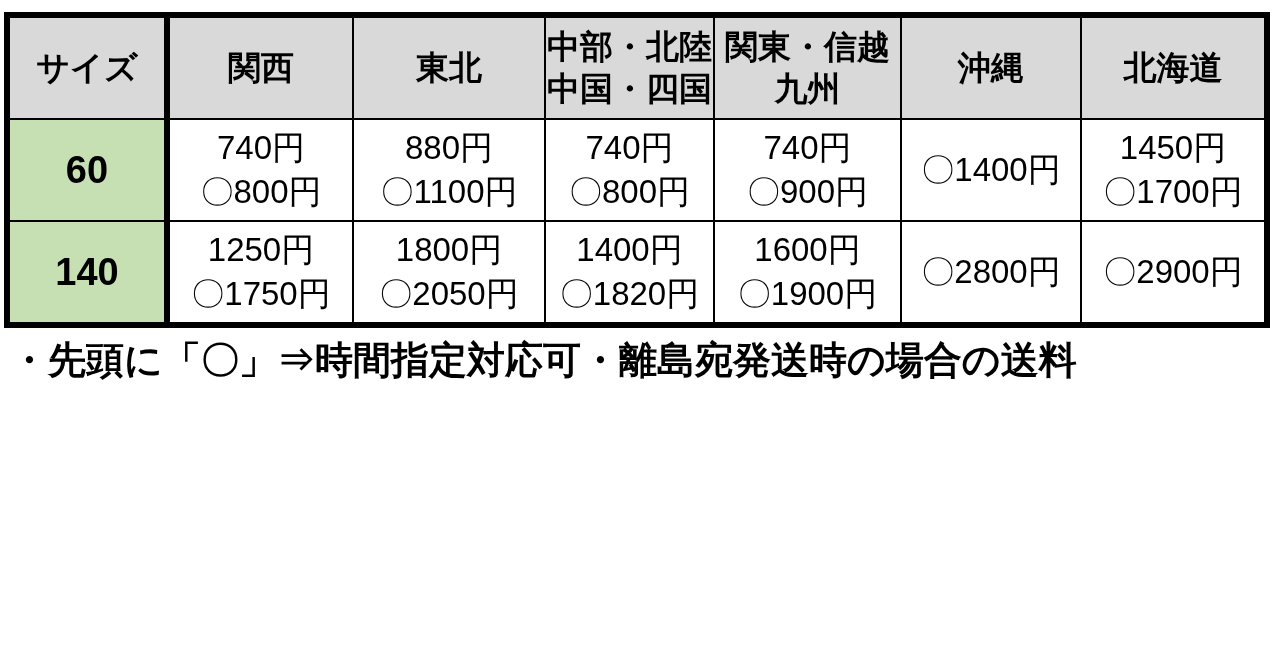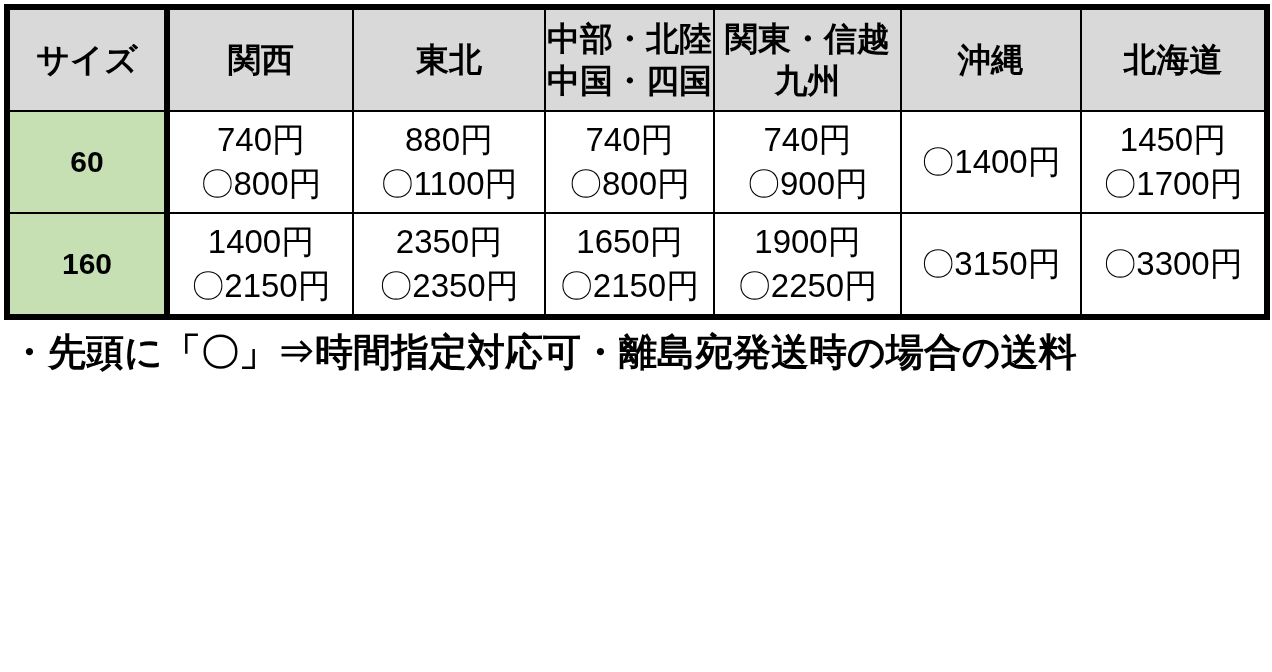--- a/index.html
+++ b/index.html
@@ -8,21 +8,21 @@
     background: #ffffff;
     width: 1272px;
     height: 672px;
     font-family: "Liberation Sans", sans-serif;
     color: #000000;
   }
   .canvas {
     width: 1272px;
     height: 672px;
     box-sizing: border-box;
-    padding: 4px 0 0 4px;
+    padding: 12px 0 0 4px;
     overflow: hidden;
   }
   table.rates {
     border-collapse: collapse;
     table-layout: fixed;
     width: 1260px;
     border: 6px solid #000000;
   }
   table.rates th, table.rates td {
     border: 2px solid #000000;
@@ -38,21 +38,21 @@
     font-size: 33px;
     font-weight: bold;
     line-height: 1.28;
     border-bottom: 6px solid #000000;
   }
   thead th.size-col, tbody th.size-cell {
     border-right: 6px solid #000000;
   }
   tbody th.size-cell {
     background: #c6e0b4;
-    font-size: 30px;
+    font-size: 38px;
     font-weight: bold;
     height: 100px;
   }
   tbody td.rate-cell {
     background: #ffffff;
     font-size: 33px;
     font-weight: 400;
     line-height: 1.34;
     height: 100px;
   }
@@ -100,30 +100,30 @@
 〇1100円</td>
         <td class="rate-cell">740円
 〇800円</td>
         <td class="rate-cell">740円
 〇900円</td>
         <td class="rate-cell">〇1400円</td>
         <td class="rate-cell">1450円
 〇1700円</td>
       </tr>
       <tr>
-        <th class="size-cell">160</th>
+        <th class="size-cell">140</th>
+        <td class="rate-cell">1250円
+〇1750円</td>
+        <td class="rate-cell">1800円
+〇2050円</td>
         <td class="rate-cell">1400円
-〇2150円</td>
-        <td class="rate-cell">2350円
-〇2350円</td>
-        <td class="rate-cell">1650円
-〇2150円</td>
-        <td class="rate-cell">1900円
-〇2250円</td>
-        <td class="rate-cell">〇3150円</td>
-        <td class="rate-cell">〇3300円</td>
+〇1820円</td>
+        <td class="rate-cell">1600円
+〇1900円</td>
+        <td class="rate-cell">〇2800円</td>
+        <td class="rate-cell">〇2900円</td>
       </tr>
     </tbody>
   </table>
 
   <div class="footnote">・先頭に「〇」⇒時間指定対応可・離島宛発送時の場合の送料</div>
 
 </div>
 
 </body></html>

